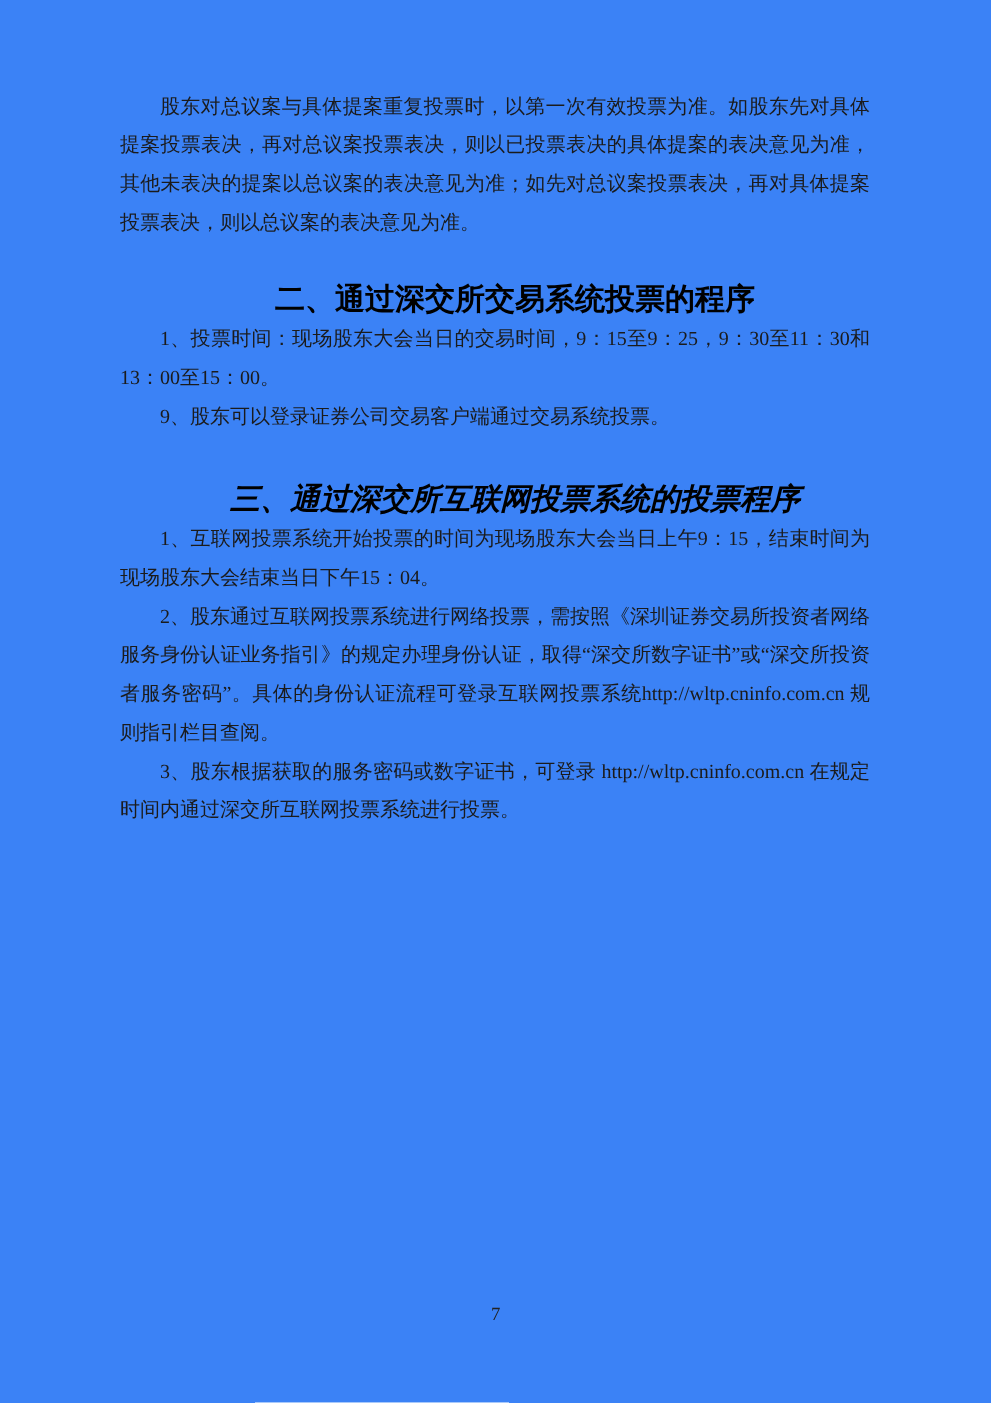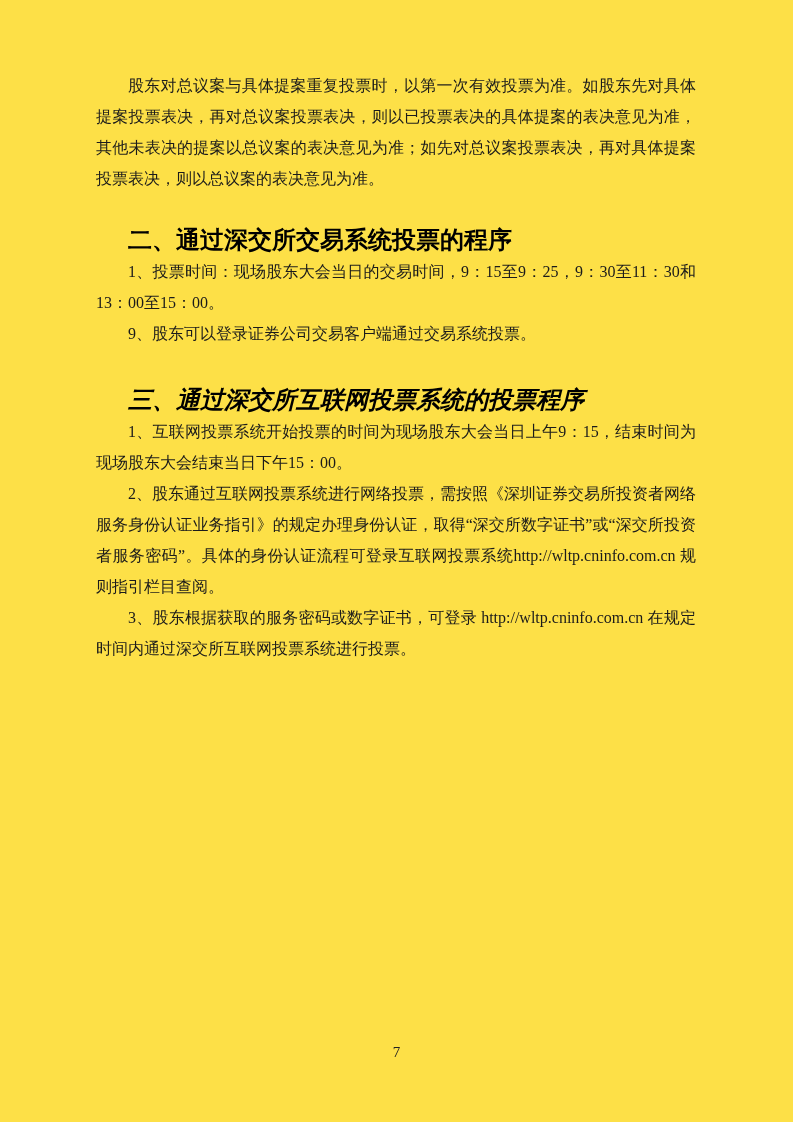--- a/index.html
+++ b/index.html
@@ -5,39 +5,39 @@
   * { box-sizing: border-box; }
   html, body {
     margin: 0;
     padding: 0;
     background: #ffffff;
   }
   .page {
     position: relative;
     width: 793px;
     height: 1122px;
-    background: #fde047;
+    background: #3b82f6;
     padding: 70px 97px 16px 96px;
     color: #1b1b1b;
     font-family: "Liberation Serif", "DejaVu Serif", serif;
     font-size: 16px;
     line-height: 31px;
     overflow: hidden;
   }
   .para {
     margin: 0;
     text-align: justify;
     text-indent: 32px;
   }
   .heading {
     margin: 0;
     font-weight: 700;
     color: #000000;
     text-indent: 32px;
-    text-align: left;
+    text-align: center;
   }
   .heading-extra {
     margin-top: 5px;
     font-style: italic;
   }
   .blank-line {
     height: 31px;
   }
   .url {
     color: #1b1b1b;
@@ -67,21 +67,21 @@
   <h2 class="heading">二、通过深交所交易系统投票的程序</h2>
 
   <p class="para">1、投票时间：现场股东大会当日的交易时间，9：15至9：25，9：30至11：30和13：00至15：00。</p>
 
   <p class="para">9、股东可以登录证券公司交易客户端通过交易系统投票。</p>
 
   <div class="blank-line"></div>
 
   <h2 class="heading heading-extra">三、通过深交所互联网投票系统的投票程序</h2>
 
-  <p class="para">1、互联网投票系统开始投票的时间为现场股东大会当日上午9：15，结束时间为现场股东大会结束当日下午15：00。</p>
+  <p class="para">1、互联网投票系统开始投票的时间为现场股东大会当日上午9：15，结束时间为现场股东大会结束当日下午15：04。</p>
 
   <p class="para"><span>2、股东通过互联网投票系统进行网络投票，需按照《深圳证券交易所投资者网络服务身份认证业务指引》的规定办理身份认证，取得“深交所数字证书”或“深交所投资者服务密码”。具体的身份认证流程可登录互联网投票系统</span><span class="url">http://wltp.cninfo.com.cn</span><span> 规则指引栏目查阅。</span></p>
 
   <p class="para"><span>3、股东根据获取的服务密码或数字证书，可登录 </span><span class="url">http://wltp.cninfo.com.cn</span><span> 在规定时间内通过深交所互联网投票系统进行投票。</span></p>
 
   <div class="page-number">7</div>
 
 </div>
 
 </body></html>

